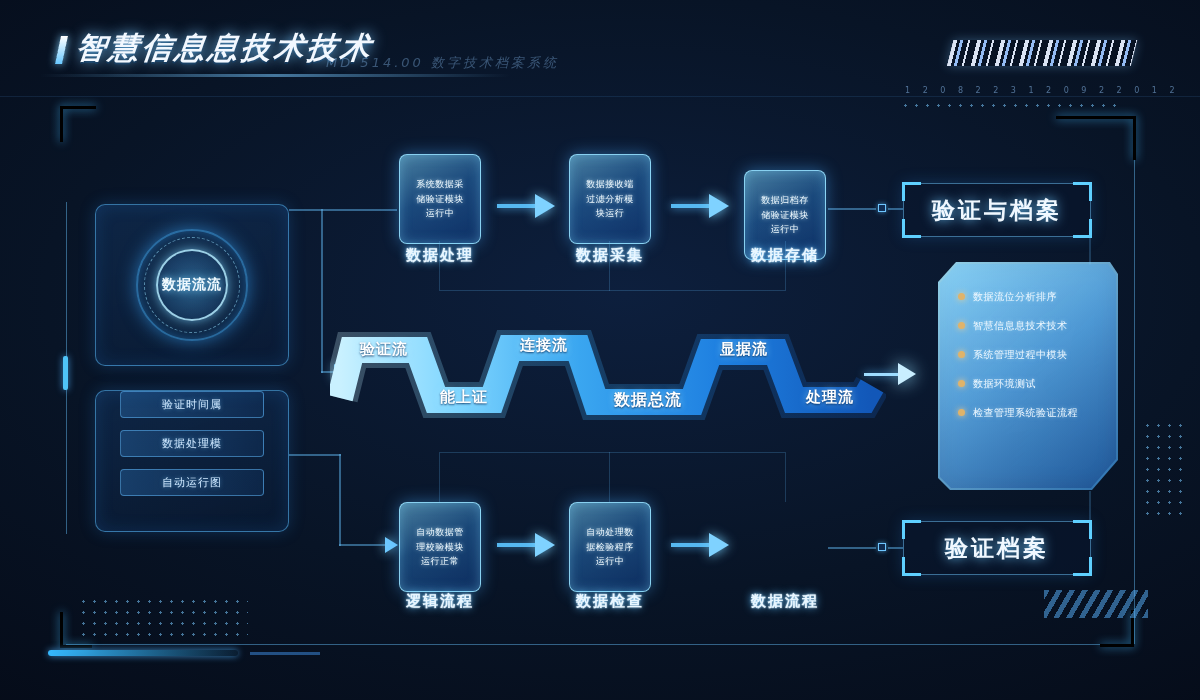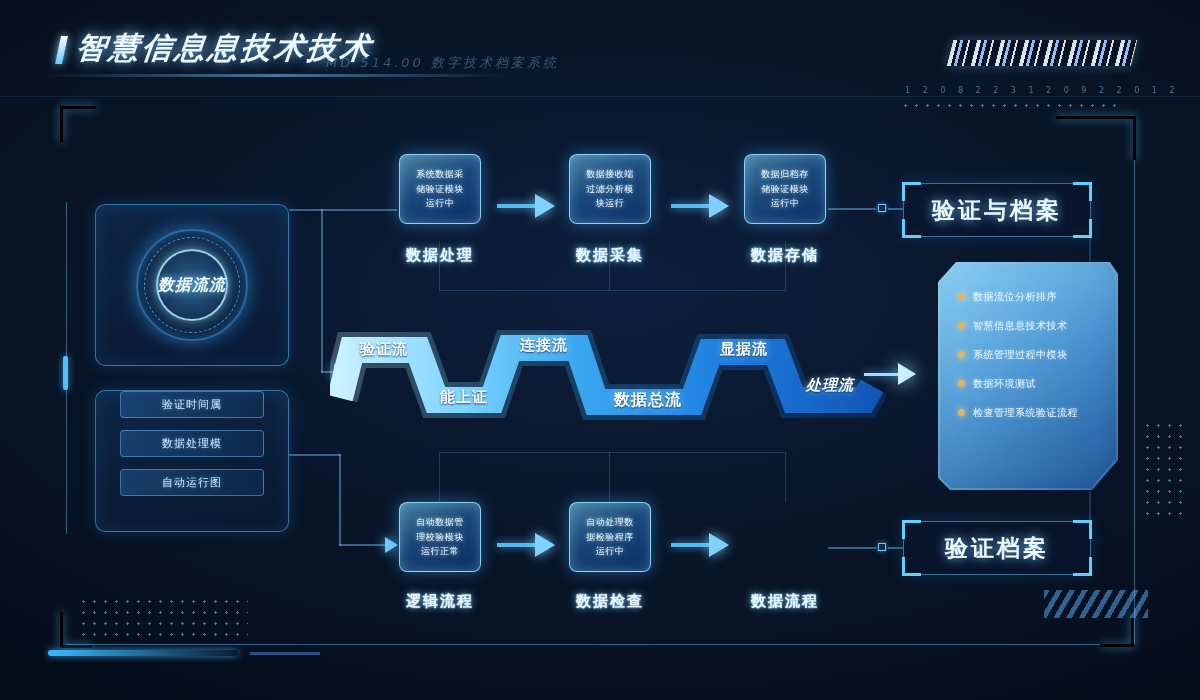--- a/index.html
+++ b/index.html
@@ -39,30 +39,30 @@
     background:linear-gradient(160deg, rgba(30,85,150,.28), rgba(10,30,60,.4));
     box-shadow:0 0 16px rgba(40,130,220,.25), inset 0 0 18px rgba(40,130,220,.18); }
   .ringbox { left:95px; top:204px; width:194px; height:162px; display:flex; align-items:center; justify-content:center; }
   .ring-outer { width:112px; height:112px; border-radius:50%; border:2px solid rgba(70,180,255,.5);
     box-shadow:0 0 18px rgba(60,170,255,.55), inset 0 0 14px rgba(60,170,255,.4);
     position:relative; display:flex; align-items:center; justify-content:center; }
   .ring-outer::before { content:''; position:absolute; inset:6px; border:1px dashed rgba(150,225,255,.55); border-radius:50%; }
   .ring-inner { width:72px; height:72px; border-radius:50%; border:2px solid rgba(180,235,255,.85);
     background:radial-gradient(circle, rgba(90,190,255,.4), rgba(20,70,140,.15));
     box-shadow:0 0 14px rgba(120,210,255,.75); display:flex; align-items:center; justify-content:center; }
-  .ring-label { font-size:16px; font-weight:bold; color:#f0faff; letter-spacing:1px;
-    text-shadow:0 0 8px rgba(120,210,255,1); white-space:nowrap;font-style:italic; }
+  .ring-label { font-size:14px; font-weight:bold; color:#f0faff; letter-spacing:1px;
+    text-shadow:0 0 8px rgba(120,210,255,1); white-space:nowrap; }
   .listbox { left:95px; top:390px; width:194px; height:142px; }
   .list-item { margin:0 24px 12px; height:27px; display:flex; align-items:center; justify-content:center;
     background:linear-gradient(90deg, rgba(45,115,185,.38), rgba(20,60,110,.32));
     border:1px solid rgba(100,190,255,.5); border-radius:4px;
     font-size:11px; color:#cfe8ff; letter-spacing:1px; text-shadow:0 0 4px rgba(120,200,255,.6); }
 
   
-  .node { position:absolute; width:82px; height:70px; border-radius:8px;
+  .node { position:absolute; width:82px; height:90px; border-radius:8px;
     background:linear-gradient(155deg, rgba(125,212,255,.55), rgba(45,125,205,.48) 45%, rgba(15,60,130,.62));
     border:1px solid rgba(150,225,255,.9);
     box-shadow:0 0 16px rgba(70,170,255,.45), inset 0 0 12px rgba(130,220,255,.35);
     display:flex; align-items:center; justify-content:center; text-align:center; }
   .node-lines { font-size:9px; line-height:1.6; color:#f0faff; letter-spacing:.5px;
     text-shadow:0 0 4px rgba(200,240,255,.8); }
   .node-label { position:absolute; width:120px; text-align:center; font-size:15px; font-weight:bold;
     color:#e8f6ff; letter-spacing:2px;
     text-shadow:0 0 9px rgba(90,190,255,1), 0 0 2px #ffffff; }
 
@@ -179,21 +179,21 @@
       <div>数据接收端</div>
         <div>过滤分析模</div>
         <div>块运行</div>
     </div>
   </div>
   <div class="node-label" style="left:550px;top:246px;">数据采集</div>
 
   <div class="arrow-line" style="left:671px;top:204px;width:38px;height:4px;"></div>
   <div class="arrow-head" style="left:709px;top:194px;"></div>
 
-  <div class="node" style="left:744px;top:154px;">
+  <div class="node" style="left:744px;top:170px;">
     <div class="node-lines">
       <div>数据归档存</div>
         <div>储验证模块</div>
         <div>运行中</div>
     </div>
   </div>
   <div class="node-label" style="left:725px;top:246px;">数据存储</div>
 
   <div class="ln" style="left:828px;top:208px;width:48px;height:2px;"></div>
   <div class="sq" style="left:878px;top:204px;"></div>
@@ -215,21 +215,21 @@
       </linearGradient>
     </defs>
     <path d="M10,82 L22,34 H88 L106,84 H162 L180,32 H248 L266,86 H362 L380,36 H446 L464,84 H534 L542,70" fill="none" stroke="url(#zg)" stroke-width="36" opacity="0.25" stroke-linejoin="miter"></path>
     <path d="M10,82 L22,34 H88 L106,84 H162 L180,32 H248 L266,86 H362 L380,36 H446 L464,84 H534 L542,70" fill="none" stroke="url(#zg)" stroke-width="26" stroke-linejoin="miter"></path>
   </svg>
   <div class="zlabel" style="left:348px;top:340px;width:72px;">验证流</div>
   <div class="zlabel" style="left:428px;top:388px;width:72px;">能上证</div>
   <div class="zlabel" style="left:506px;top:336px;width:76px;">连接流</div>
   <div class="zlabel bigz" style="left:598px;top:390px;width:100px;">数据总流</div>
   <div class="zlabel" style="left:706px;top:340px;width:76px;">显据流</div>
-  <div class="zlabel" style="left:792px;top:376px;width:76px;font-style:italic;">处理流</div>
+  <div class="zlabel" style="left:792px;top:388px;width:76px;">处理流</div>
 
   <div class="arrow-line" style="left:864px;top:373px;width:34px;height:3px;background:#9fdcff;"></div>
   <div class="arrow-head big" style="left:898px;top:363px;"></div>
 
   <div class="node" style="left:399px;top:502px;">
     <div class="node-lines">
       <div>自动数据管</div>
         <div>理校验模块</div>
         <div>运行正常</div>
     </div>

